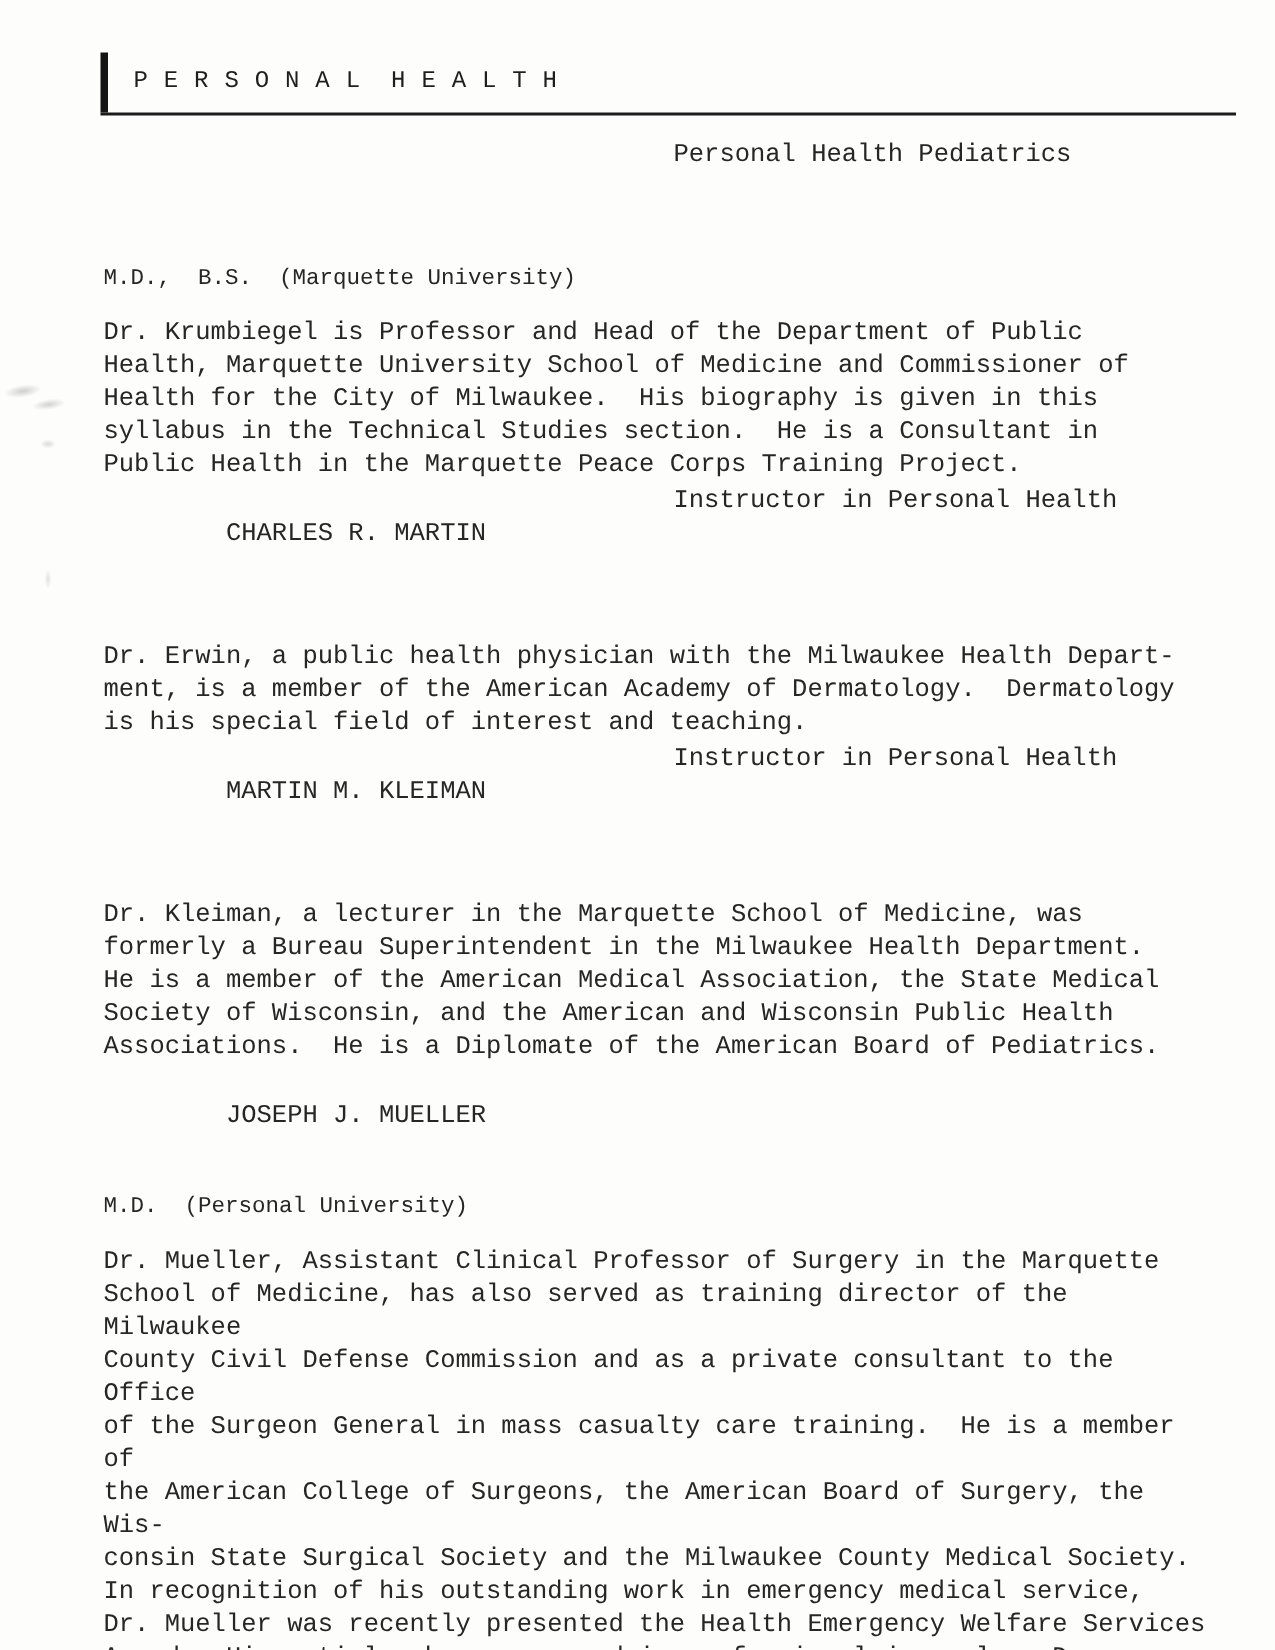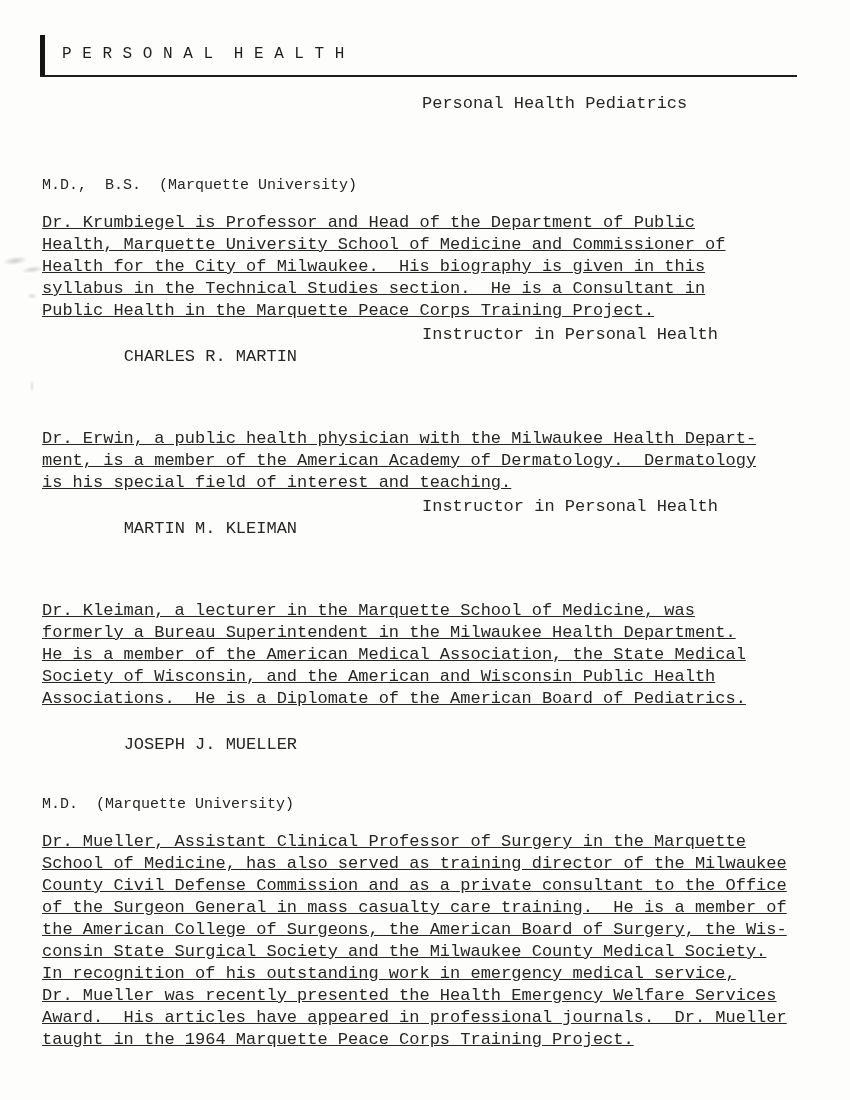--- a/index.html
+++ b/index.html
@@ -9,21 +9,21 @@
   }
   .page {
     position: relative;
     width: 850px;
     height: 1100px;
     background: #fdfdfc;
     overflow: hidden;
     font-family: "Liberation Mono", "DejaVu Sans Mono", monospace;
     color: #262626;
     box-sizing: border-box;
-    padding: 35px 38px 0 40px;
+    padding: 35px 38px 0 67px;
   }
 
   
   .header {
     display: flex;
     align-items: stretch;
     width: 757px;
     border-bottom: 2px solid #1c1c1c;
     height: 42px;
     box-sizing: border-box;
@@ -62,21 +62,20 @@
     font-size: 15px;
     line-height: 22px;
     margin-bottom: 15px;
     white-space: pre;
   }
   .entry-bio {
     font-size: 17px;
     line-height: 22px;
     margin-bottom: 2px;
     white-space: pre-wrap;
-    text-decoration: underline;
   }
 
   
   .smudge {
     position: absolute;
     pointer-events: none;
   }
   .smudge-1 {
     left: 4px; top: 250px; width: 40px; height: 32px;
     background:
@@ -140,21 +139,21 @@
 formerly a Bureau Superintendent in the Milwaukee Health Department.
 He is a member of the American Medical Association, the State Medical
 Society of Wisconsin, and the American and Wisconsin Public Health
 Associations.  He is a Diplomate of the American Board of Pediatrics.</div>
     </div>
 
     <div class="entry">
       <div class="entry-head">
         <span class="entry-name">JOSEPH J. MUELLER</span>
       </div>
-      <div class="entry-creds">M.D.  (Marquette University)</div>
+      <div class="entry-creds">M.D.  (Personal University)</div>
       <div class="entry-bio">Dr. Mueller, Assistant Clinical Professor of Surgery in the Marquette
 School of Medicine, has also served as training director of the Milwaukee
 County Civil Defense Commission and as a private consultant to the Office
 of the Surgeon General in mass casualty care training.  He is a member of
 the American College of Surgeons, the American Board of Surgery, the Wis-
 consin State Surgical Society and the Milwaukee County Medical Society.
 In recognition of his outstanding work in emergency medical service,
 Dr. Mueller was recently presented the Health Emergency Welfare Services
 Award.  His articles have appeared in professional journals.  Dr. Mueller
 taught in the 1964 Marquette Peace Corps Training Project.</div>

